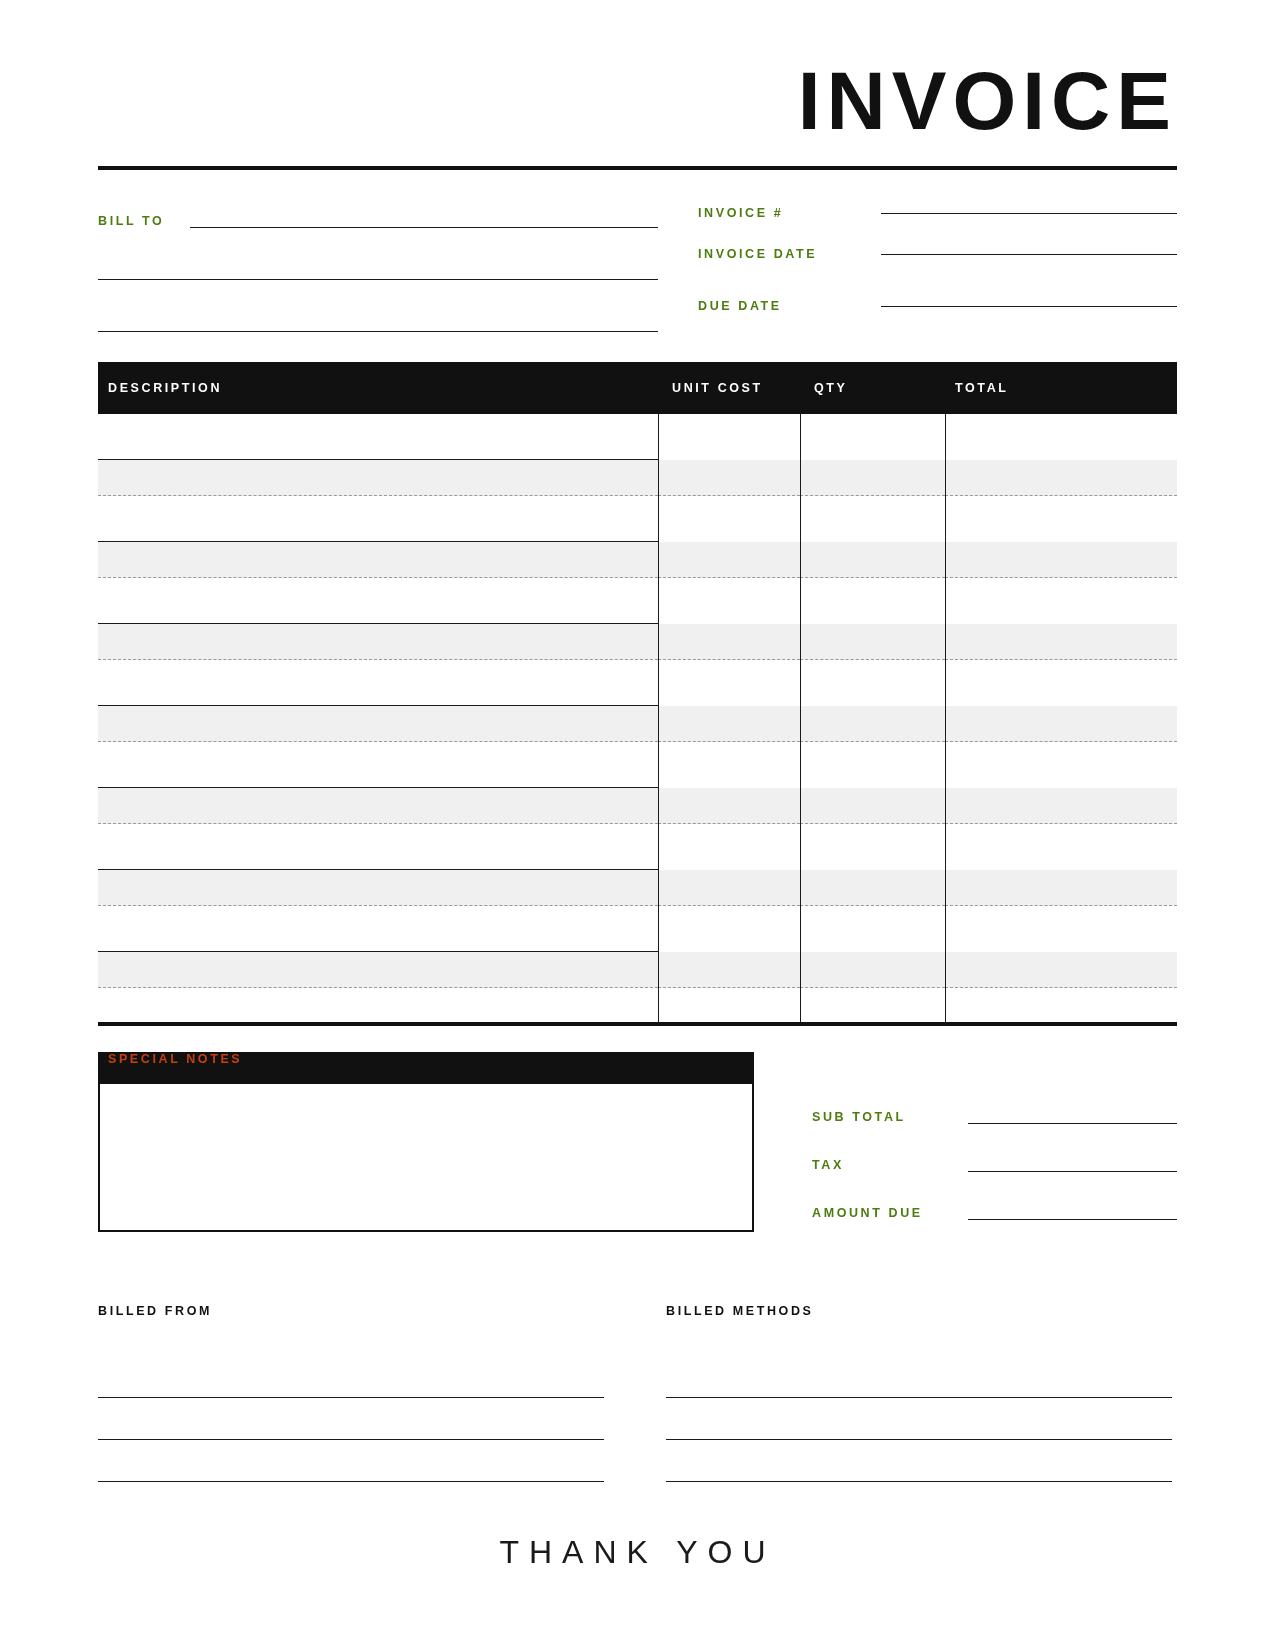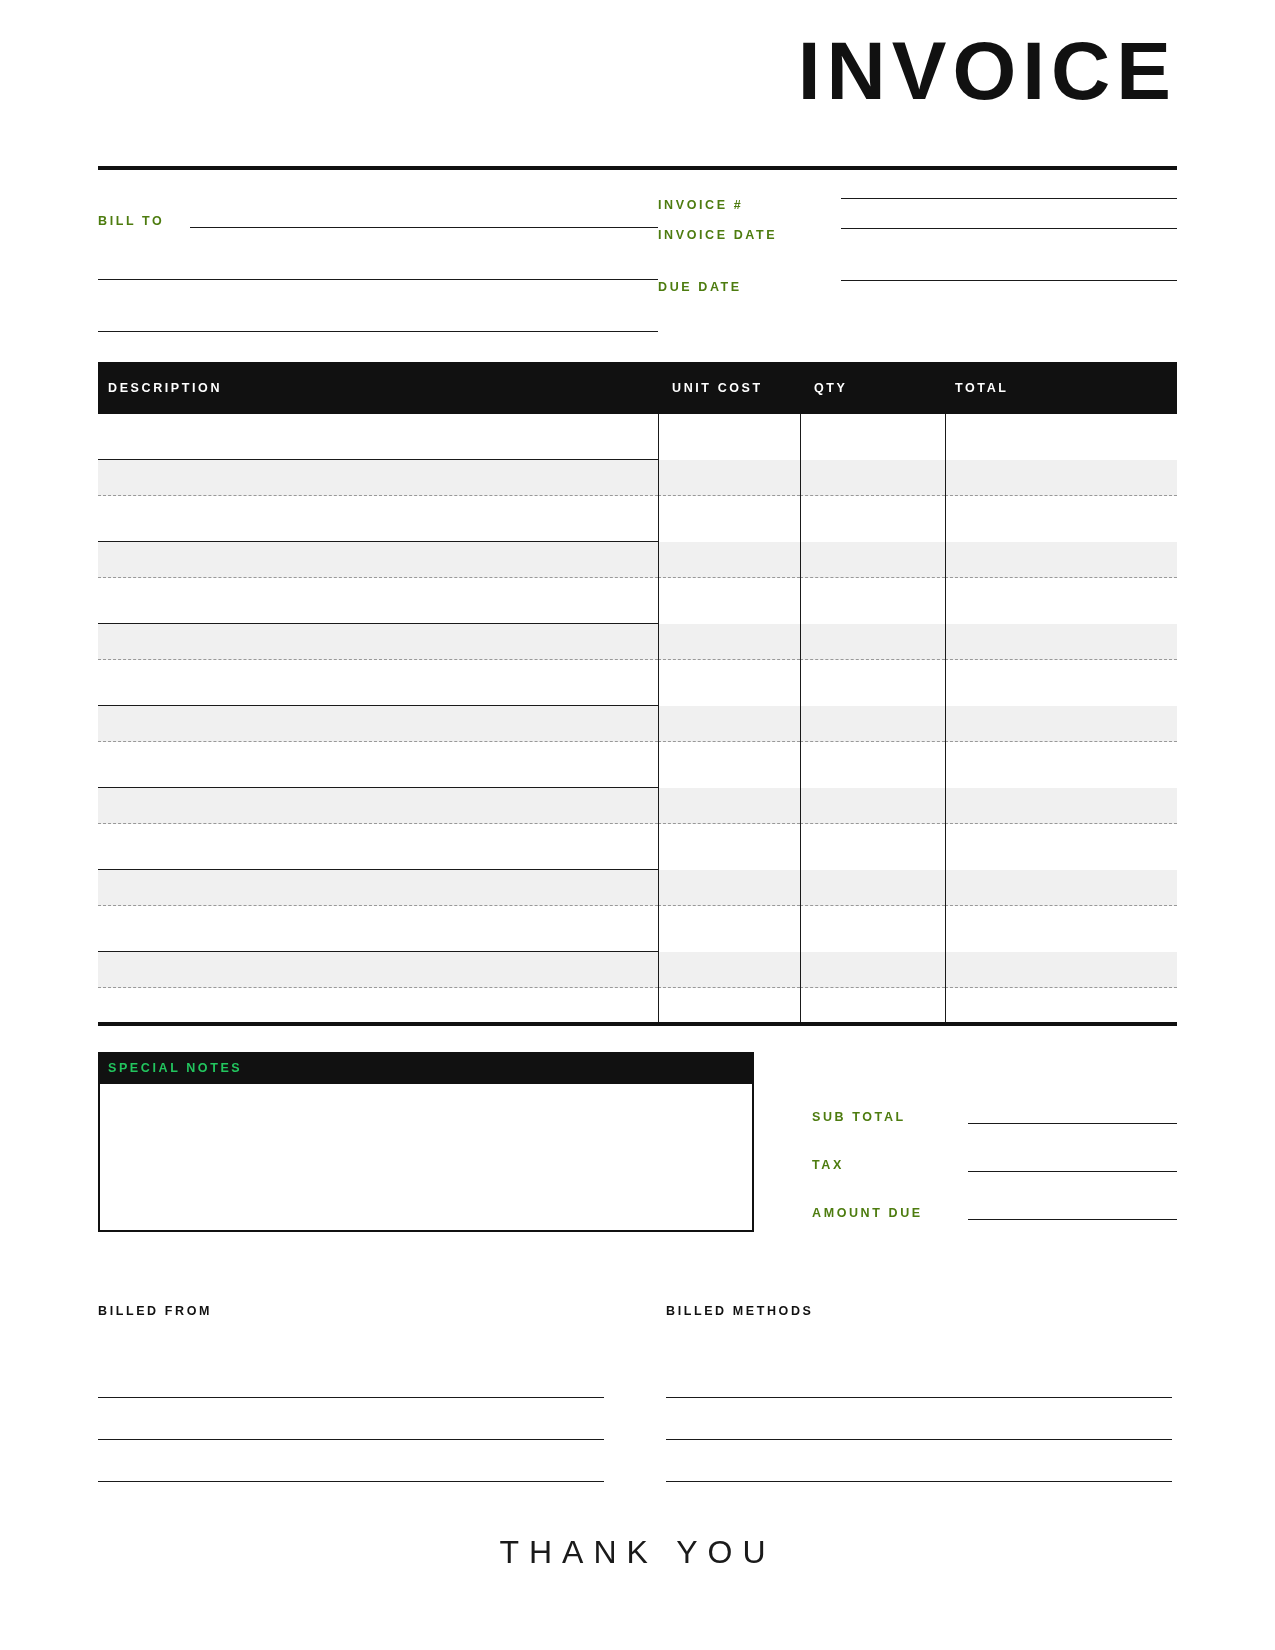--- a/index.html
+++ b/index.html
@@ -21,21 +21,21 @@
     left: 0; top: 0;
     width: 1275px;
     height: 1650px;
     padding: 0 98px;
   }
 
   
   .title-row {
     height: 150px;
     display: flex;
-    align-items: center;
+    align-items: flex-end;
     justify-content: flex-end;
     padding-bottom: 8px;
   }
   .invoice-title {
     font-size: 82px;
     font-weight: bold;
     letter-spacing: 6px;
     line-height: 1;
     color: #111;
   }
@@ -69,22 +69,23 @@
   .rule { border-bottom: 1.6px solid #1a1a1a; flex: 1; }
   .billto-row2 {
     display: flex;
     align-items: flex-end;
     height: 52px;
   }
   .billto-row2 .rule { margin-left: 0; }
 
   .meta-line {
     display: flex;
-    align-items: flex-start;
+    align-items: center;
     height: 52px;
+    margin-left: 40px;
   }
   .meta-line .lbl { width: 175px; }
   .meta-line .rule { margin-left: 8px; }
   .meta-line:first-child { height: 30px; }
 
   
   .table-wrap { margin-top: 30px; }
   .thead {
     background: #111111;
     color: #ffffff;
@@ -148,24 +149,24 @@
   
   .lower {
     display: flex;
     margin-top: 26px;
   }
   .notes {
     width: 656px;
   }
   .notes-head {
     background: #111;
-    color: #22c55e;
+    color: #c2410c;
     height: 32px;
     display: flex;
-    align-items: center;
+    align-items: flex-start;
     padding-left: 10px;
   }
   .notes-box {
     border: 2px solid #111;
     border-top: none;
     height: 148px;
   }
   .totals {
     flex: 1;
     padding-left: 58px;

